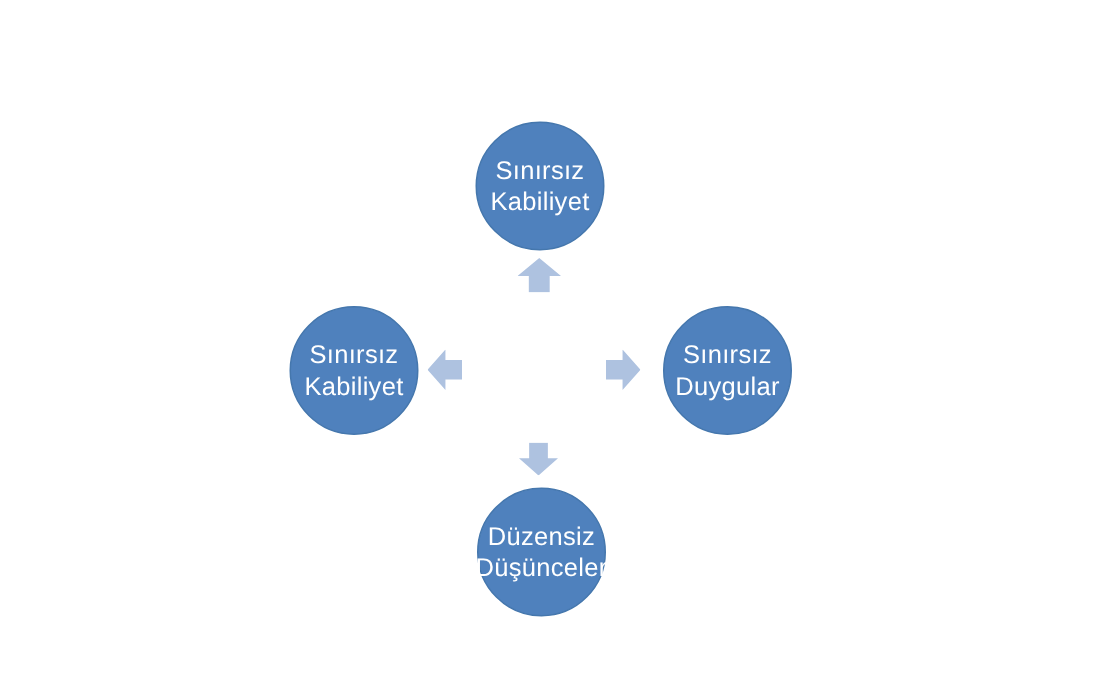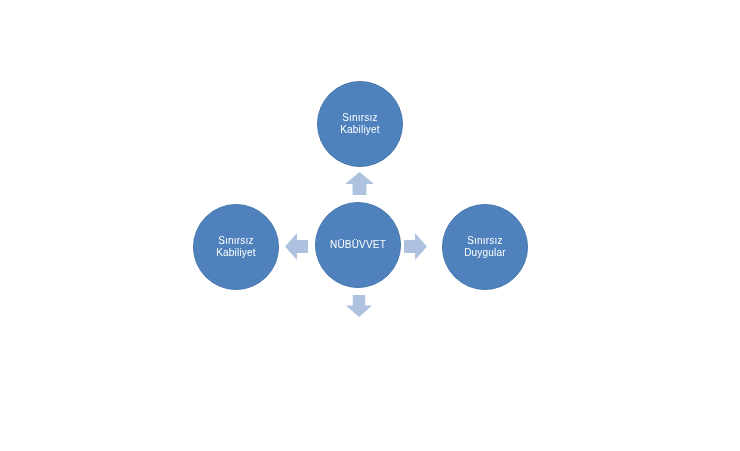--- a/index.html
+++ b/index.html
@@ -23,21 +23,21 @@
     background: var(--circle-fill, #4f81bd);
     border: 1px solid var(--circle-edge, #4577ad);
     box-sizing: border-box;
     display: flex;
     align-items: center;
     justify-content: center;
     text-align: center;
   }
   .node .label {
     color: var(--label-text, #ffffff);
-    font-size: 10px;
+    font-size: 17px;
     line-height: 1.25;
     letter-spacing: 0.2px;
   }
   .node .label span { display: block; }
   #node-top    { left: 317px; top: 81px; }
   #node-center { left: 315px; top: 202px; }
   #node-bottom { left: 318px; top: 325px; }
   #node-left   { left: 193px; top: 204px; }
   #node-right  { left: 442px; top: 204px; }
 
@@ -74,32 +74,33 @@
     </div>
   </div>
 
   <div class="node" id="node-left">
     <div class="label">
       <span>Sınırsız</span>
       <span>Kabiliyet</span>
     </div>
   </div>
 
-  <div class="node" id="node-center">
-    <div class="label">
-      <span>NÜBÜVVET</span>
-    </div>
-  </div>
 
   <div class="node" id="node-right">
     <div class="label">
       <span>Sınırsız</span>
       <span>Duygular</span>
     </div>
   </div>
 
+  <div class="node" id="node-bottom">
+    <div class="label">
+      <span>Düzensiz</span>
+      <span>Düşünceler</span>
+    </div>
+  </div>
 
   <div class="arrow arrow-up"></div>
   <div class="arrow arrow-left"></div>
   <div class="arrow arrow-right"></div>
   <div class="arrow arrow-down"></div>
 
 </div>
 
 </body></html>

